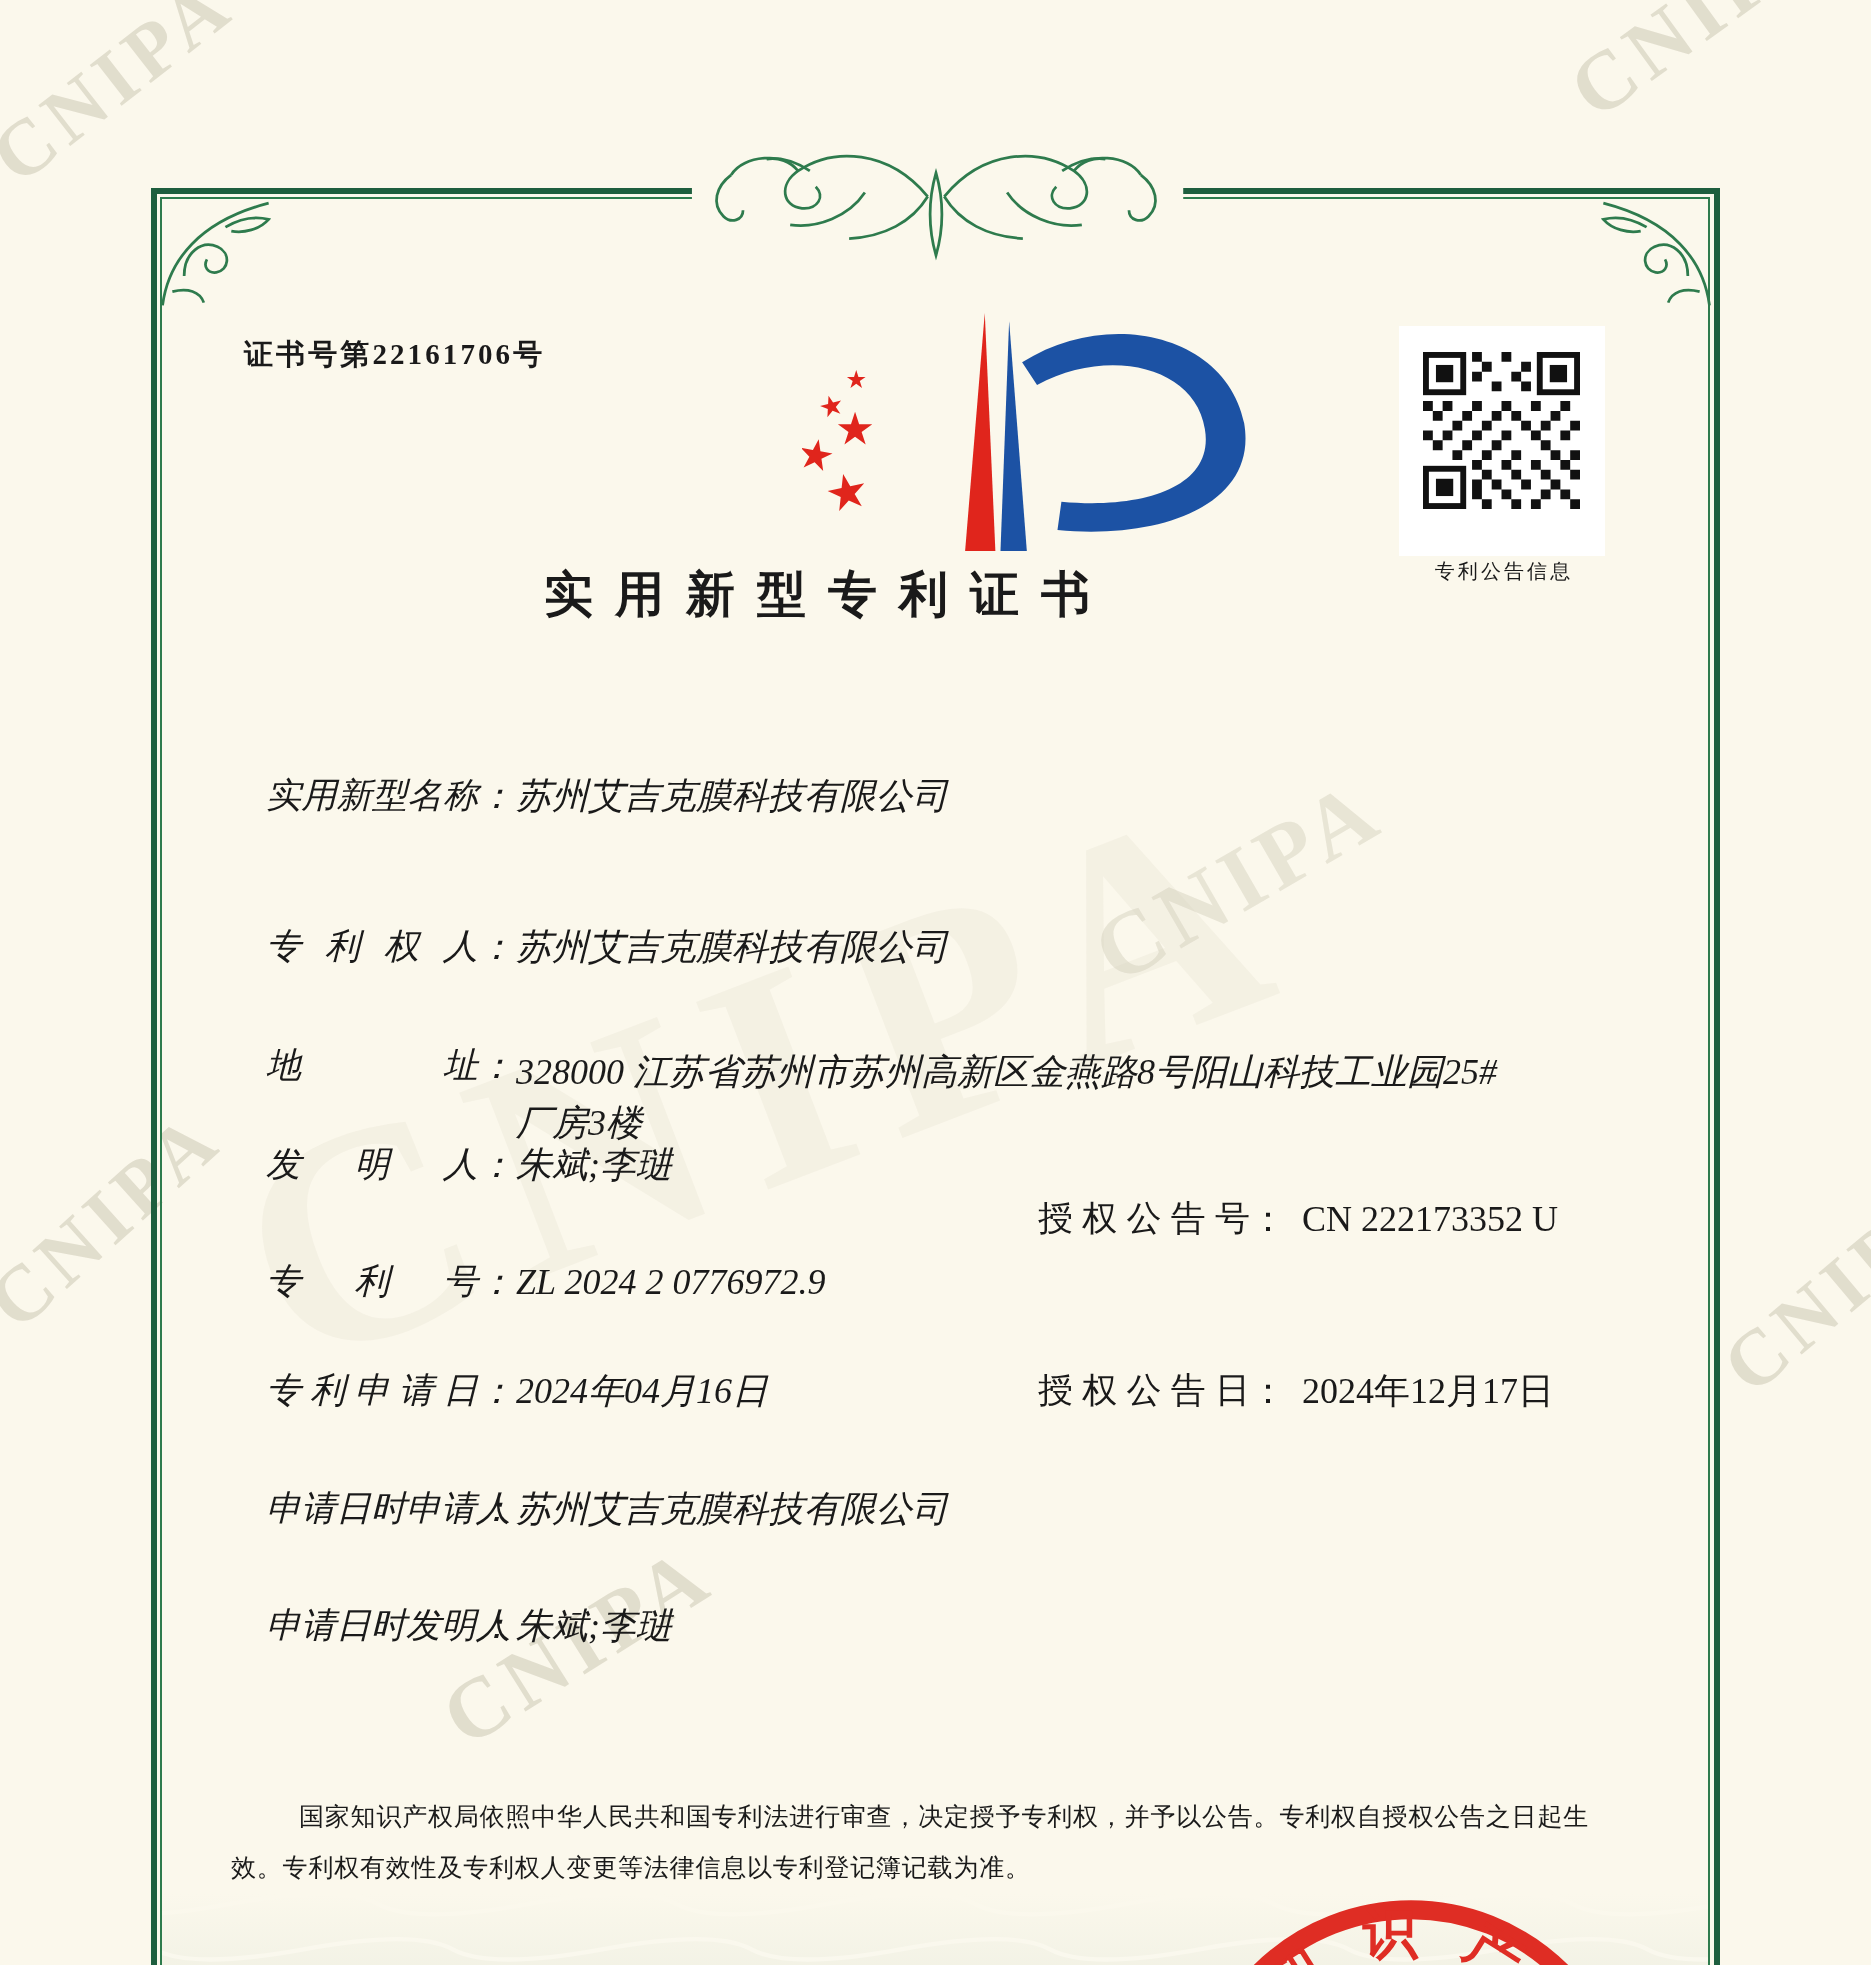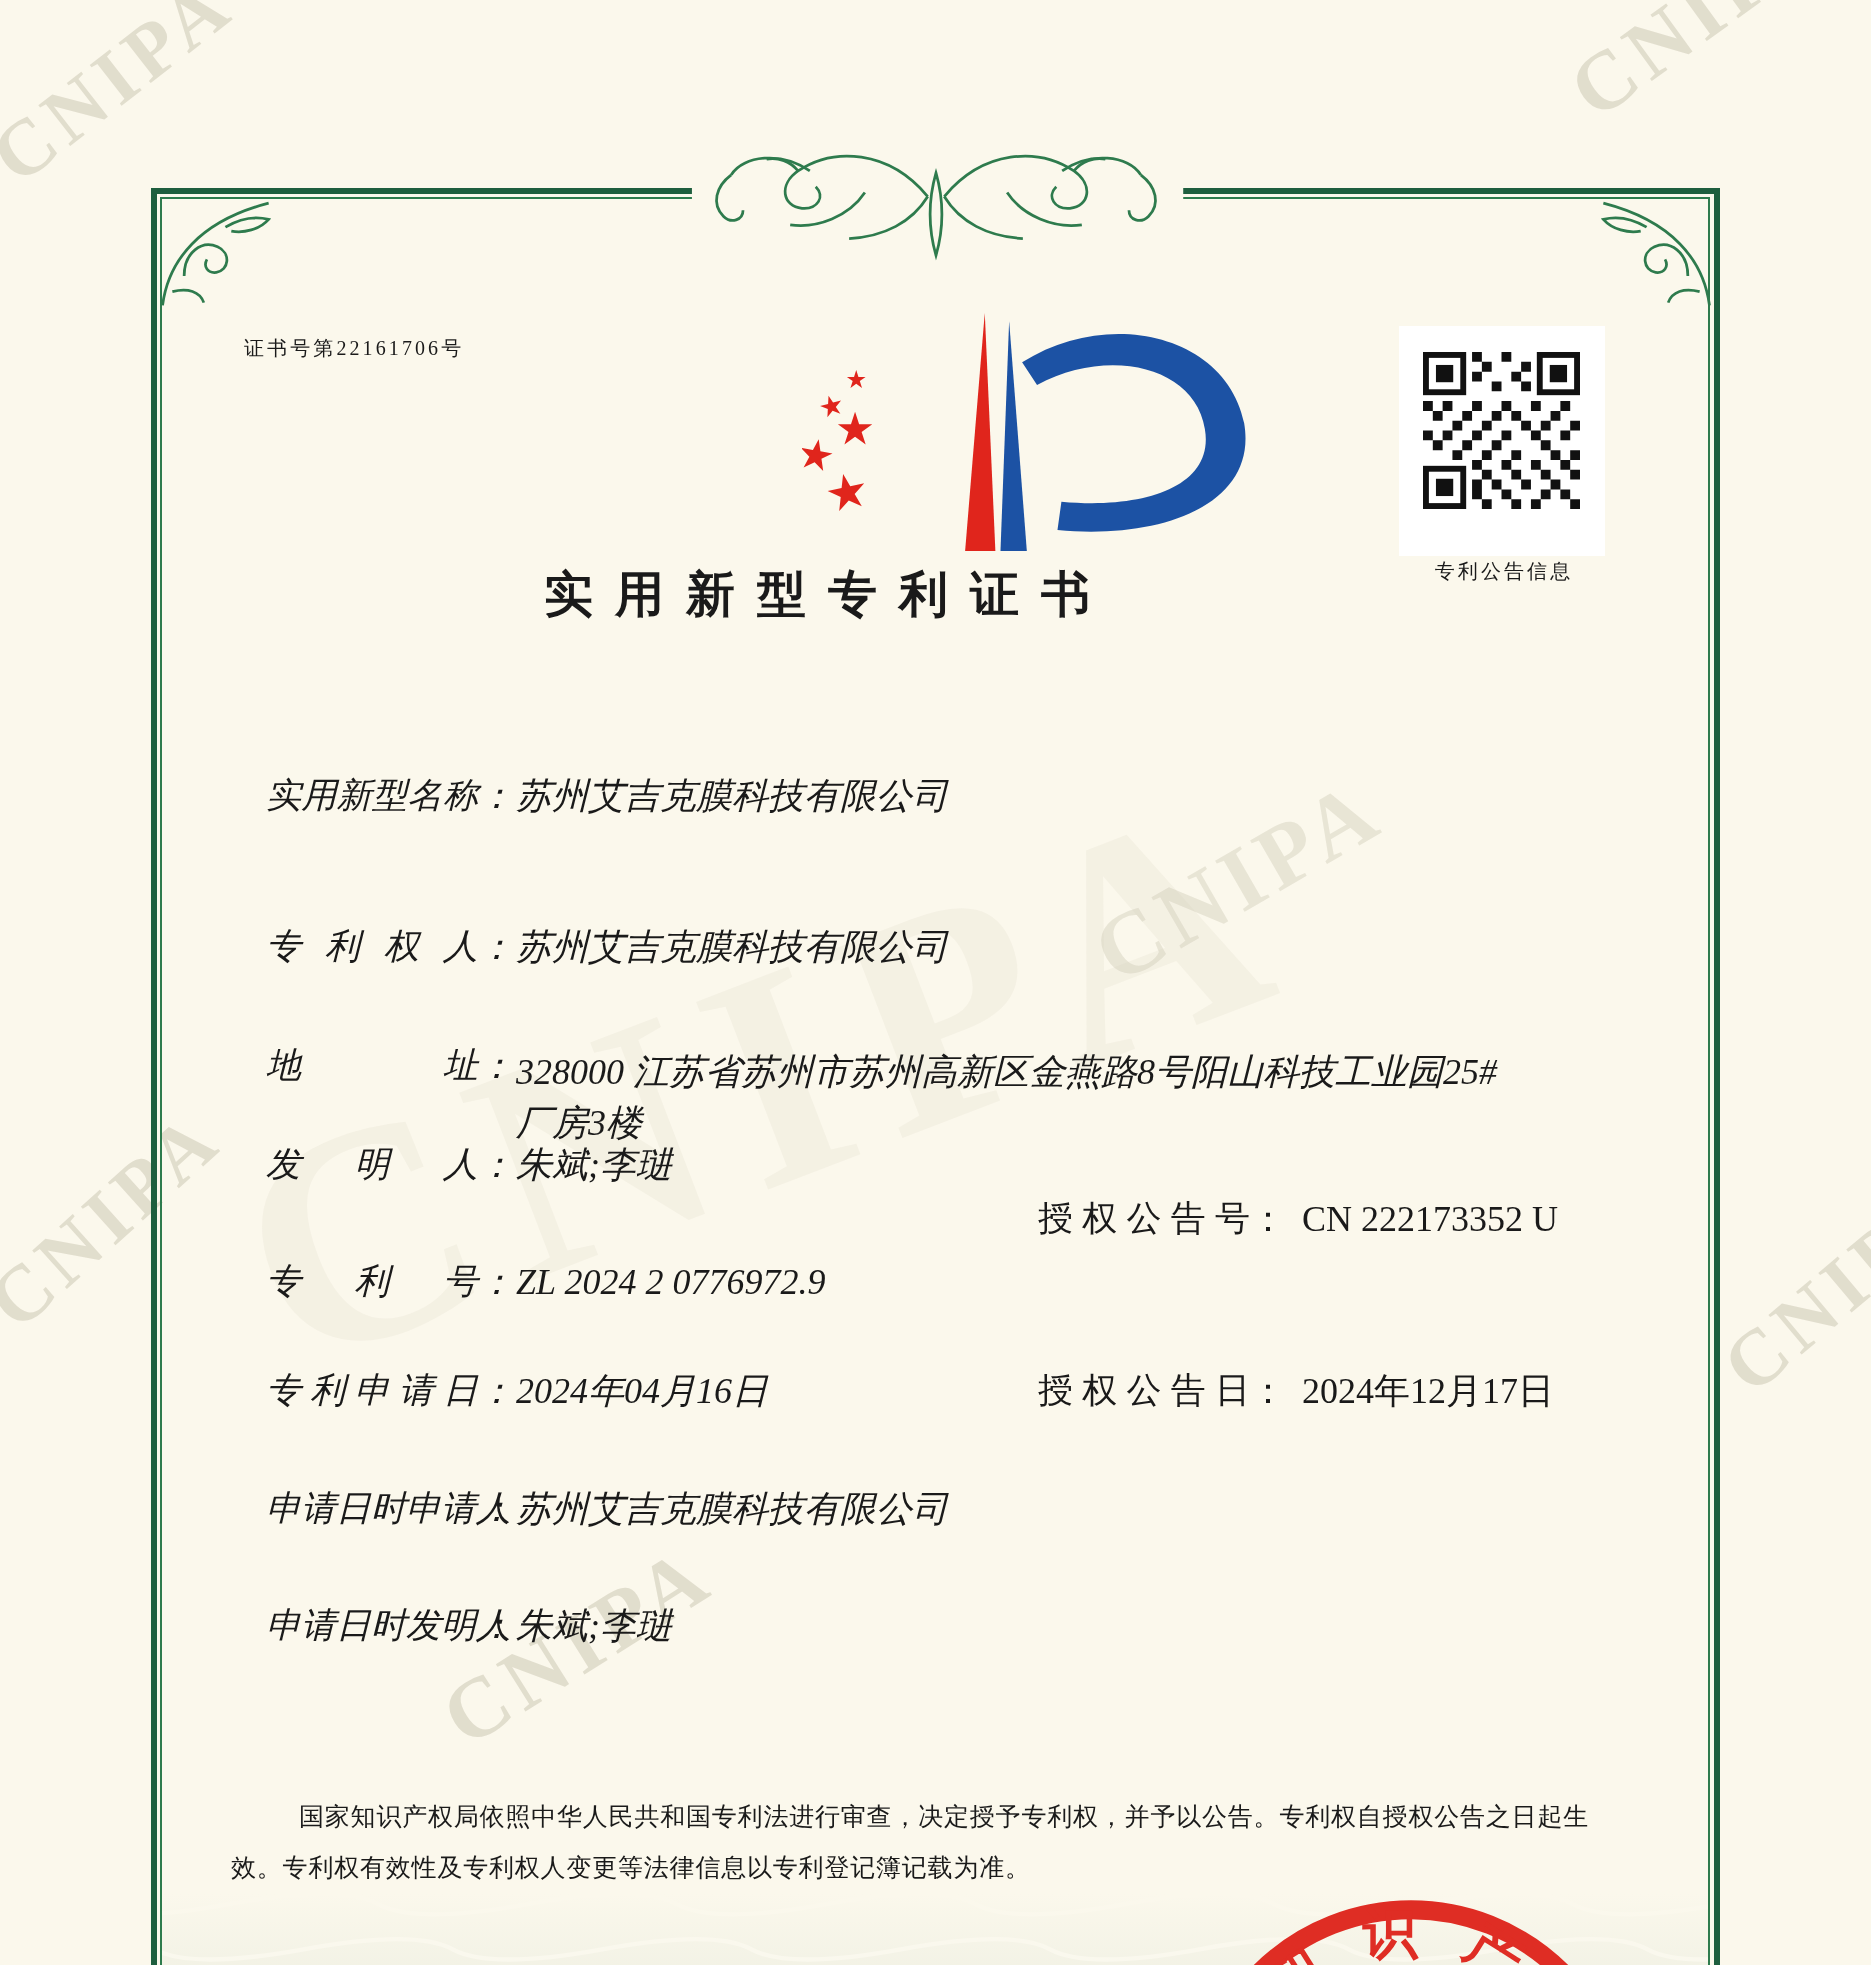--- a/index.html
+++ b/index.html
@@ -7,21 +7,21 @@
        background:#FBF8EC;font-family:"Liberation Serif","DejaVu Serif",serif;color:#1A1A1A;}
   .abs{position:absolute;}
   
   #frame-outer{left:151px;top:188px;width:1557px;height:2294px;border:6.3px solid #1E5E3E;z-index:1;}
   #frame-inner{left:160px;top:197px;width:1546px;height:2283px;border:2px solid #2E7B4D;z-index:1;}
   
   .wm{position:absolute;font-family:"Liberation Serif","DejaVu Serif",serif;font-weight:700;
       color:rgba(184,178,156,0.38);letter-spacing:7px;z-index:1;white-space:nowrap;}
   .wm-giant{color:rgba(205,198,178,0.15);letter-spacing:27.5px;}
   
-  #cert-no{left:244px;top:335px;font-size:20px;letter-spacing:3.1px;z-index:2;}
+  #cert-no{left:244px;top:335px;font-size:29px;letter-spacing:3.1px;z-index:2;font-weight:bold;}
   #doc-title{left:544px;top:562px;font-size:49px;font-weight:700;letter-spacing:22px;z-index:2;white-space:nowrap;}
   #qr-box{left:1399px;top:326px;width:206px;height:230px;background:#FFFFFF;z-index:2;}
   #qr-caption{left:1402px;top:558px;width:204px;text-align:center;font-size:20px;letter-spacing:3.1px;z-index:2;}
   
   .row{position:absolute;left:266px;font-size:36px;line-height:1.06;z-index:2;white-space:nowrap;font-style:italic;}
   .row-r{position:absolute;left:1038px;font-size:36px;line-height:1.06;z-index:2;white-space:nowrap;}
   .lbl{display:inline-block;width:212px;font-size:35px;text-align:justify;text-align-last:justify;vertical-align:top;}
   .colon{display:inline-block;vertical-align:top;}
   .val{position:absolute;left:250px;top:0;}
   .val-r{position:absolute;left:264px;top:0;text-align:right;}

